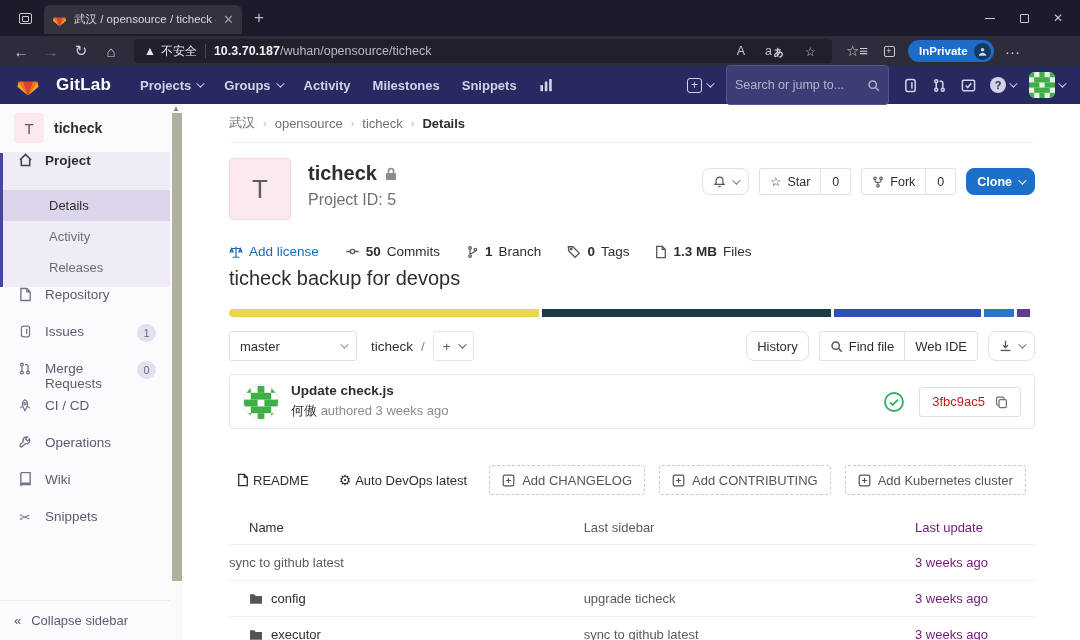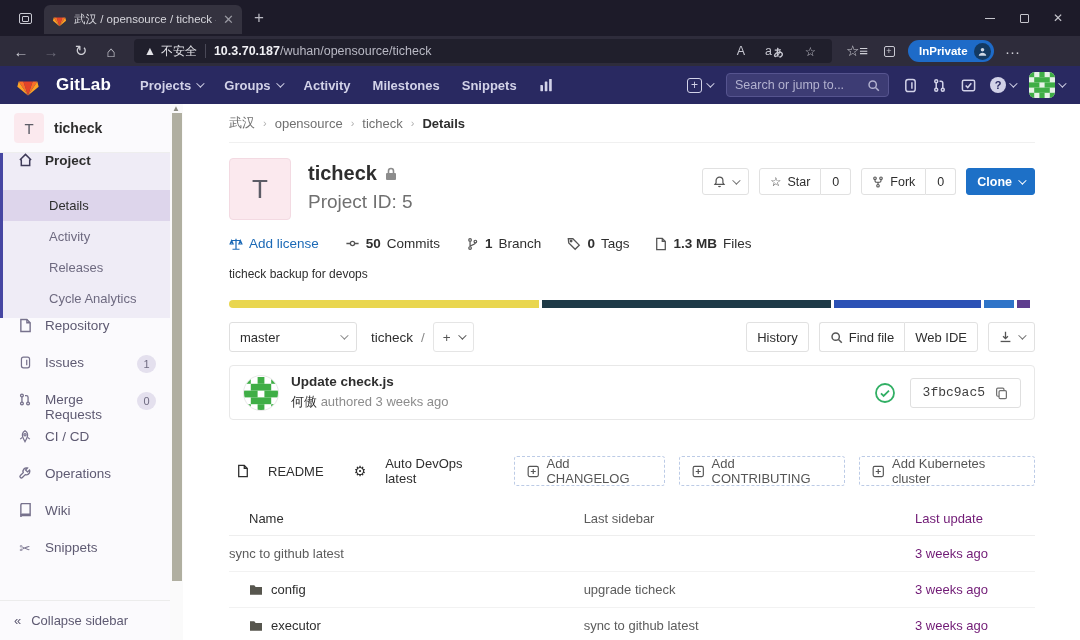--- a/index.html
+++ b/index.html
@@ -36,21 +36,21 @@
 
   
   .gl-navbar { height:38px; background:#292961; display:flex; align-items:center; padding:0 16px; gap:4px; }
   .gl-brand { display:flex; align-items:center; gap:16px; margin-right:16px; }
   .gl-brand-name { color:#fff; font-size:17px; font-weight:700; letter-spacing:.2px; }
   .gl-nav-item { color:#d2d2e8; font-size:13px; font-weight:700; padding:0 9px; display:flex; align-items:center; gap:5px; white-space:nowrap; }
   .chev { width:6px; height:6px; border-right:1.5px solid currentColor; border-bottom:1.5px solid currentColor; transform:rotate(45deg) translateY(-2px); display:inline-block; }
   .gl-right { margin-left:auto; display:flex; align-items:center; gap:14px; }
   .plus-btn { display:flex; align-items:center; gap:4px; color:#d2d2e8; }
   .plus-box { width:15px; height:15px; border:1.5px solid #d2d2e8; border-radius:3px; display:flex; align-items:center; justify-content:center; font-size:12px; line-height:1; }
-  .gl-search { width:163px; height:24px; background:#3d3c74; border:1px solid #56548f; border-radius:4px; display:flex; align-items:center; padding:0 8px; gap:6px; }
+  .gl-search { width:163px; height:40px; background:#3d3c74; border:1px solid #56548f; border-radius:4px; display:flex; align-items:center; padding:0 8px; gap:6px; }
   .gl-search input { flex:1; background:transparent; border:none; outline:none; color:#c3c2dd; font-size:12.5px; font-family:inherit; width:110px; }
   .gl-search input::placeholder { color:#b3b2d0; }
   .gl-icon { color:#d2d2e8; display:flex; align-items:center; gap:3px; }
   .help-circle { width:16px; height:16px; border-radius:50%; background:#d2d2e8; color:#292961; font-size:11px; font-weight:700; display:flex; align-items:center; justify-content:center; }
   .nav-avatar { width:26px; height:26px; border-radius:6px; background:#e6f2e6; overflow:hidden; display:flex; }
 
   
   .page { display:flex; height:536px; background:#fff; }
 
   
@@ -77,38 +77,38 @@
   .content { flex:1; padding:10px 45px 0 46px; overflow:hidden; }
   .breadcrumb { display:flex; align-items:center; gap:8px; font-size:13px; color:#707070; padding-bottom:10px; border-bottom:1px solid #f0f0f0; }
   .breadcrumb .sep { color:#b0b0b0; font-size:11px; }
   .breadcrumb .current { color:#2e2e2e; font-weight:700; }
 
   .proj-header { display:flex; align-items:flex-start; margin-top:15px; }
   .proj-avatar { width:62px; height:62px; border-radius:4px; background:#fbe9ee; border:1px solid #f3dae2; color:#5c5c66; font-size:26px; display:flex; align-items:center; justify-content:center; }
   .proj-head-text { margin-left:17px; }
   .proj-title-row { display:flex; align-items:center; gap:8px; margin-top:4px; }
   .proj-title { font-size:20px; font-weight:700; color:#2e2e2e; }
-  .proj-id { font-size:19px; color:#707070; margin-top:6px; }
+  .proj-id { font-size:16px; color:#707070; margin-top:6px; }
   .proj-actions { margin-left:auto; display:flex; align-items:center; gap:10px; margin-top:10px; }
-  .btn { display:inline-flex; align-items:center; gap:6px; height:27px; padding:0 10px; border:1px solid #e1e1e1; border-radius:3px; background:#fff; color:#2e2e2e; font-size:12.5px; white-space:nowrap; }
+  .btn { display:inline-flex; align-items:center; gap:6px; height:27px; padding:0 10px; border:1px solid #e1e1e1; border-radius:8px; background:#fff; color:#2e2e2e; font-size:12.5px; white-space:nowrap; }
   .btn .chev { color:#707070; }
   .count-group { display:inline-flex; }
   .count-group .btn { border-radius:3px 0 0 3px; }
   .count-cell { height:27px; display:flex; align-items:center; padding:0 11px; border:1px solid #e1e1e1; border-left:none; border-radius:0 3px 3px 0; font-size:12.5px; color:#2e2e2e; }
   .btn-clone { background:#1d70c7; border-color:#1d70c7; color:#fff; font-weight:700; }
   .btn-clone .chev { color:#fff; }
 
-  .stats-row { display:flex; align-items:center; gap:26px; margin-top:16px; font-size:13.5px; color:#2e2e2e; }
+  .stats-row { display:flex; align-items:center; gap:26px; margin-top:24px; font-size:13.5px; color:#2e2e2e; }
   .stat { display:flex; align-items:center; gap:6px; }
   .stat b { font-weight:700; }
   .stat .ico { display:flex; color:#555; }
   .link-blue { color:#1b69b6; }
   .link-blue .ico { color:#1b69b6; }
 
-  .proj-desc { margin-top:16px; font-size:12px; color:#2e2e2e; }
+  .proj-desc { margin-top:8px; font-size:20px; color:#2e2e2e; }
 
   .lang-bar { margin-top:19px; height:8px; border-radius:4px; overflow:hidden; display:flex; }
   .lang-seg { height:100%; margin-right:3px; }
   .lang-seg:last-child { margin-right:0; }
 
   .tree-controls { margin-top:14px; display:flex; align-items:center; }
   .branch-select { width:128px; height:30px; border:1px solid #dfdfdf; border-radius:3px; background:#fff; display:flex; align-items:center; padding:0 10px; font-size:13px; color:#2e2e2e; }
   .branch-select .chev { margin-left:auto; color:#888; }
   .path-crumb { display:flex; align-items:center; gap:8px; margin-left:14px; font-size:13.5px; color:#2e2e2e; }
   .path-sep { color:#8a8a8a; }
@@ -120,24 +120,24 @@
   .btn-joined .btn-tree:last-child { border-radius:0 3px 3px 0; }
 
   .commit-box { margin-top:13px; border:1px solid #e8e8e8; border-radius:4px; background:#fff; display:flex; align-items:center; padding:8px 13px; }
   .commit-avatar { width:36px; height:36px; border-radius:50%; background:#fff; border:1px solid #e8e8e8; overflow:hidden; display:flex; flex-shrink:0; }
   .commit-text { margin-left:12px; }
   .commit-title { font-size:13.5px; font-weight:700; color:#2e2e2e; }
   .commit-meta { font-size:13px; color:#8c8c8c; margin-top:4px; }
   .commit-meta .author { color:#2e2e2e; }
   .commit-right { margin-left:auto; display:flex; align-items:center; gap:14px; }
   .sha-box { height:30px; border:1px solid #dfdfdf; border-radius:3px; display:flex; align-items:center; gap:10px; padding:0 12px; }
-  .sha { font-family:Liberation Mono, monospace; font-size:13px; color:#404040; }
+  .sha { font-family:Liberation Sans, sans-serif; font-size:13px; color:#b91c1c; }
 
   .quick-row { margin-top:36px; display:flex; align-items:center; gap:14px; }
-  .qbtn-plain { display:inline-flex; align-items:center; gap:19px; height:30px; padding:0 8px; font-size:13px; color:#2e2e2e; }
+  .qbtn-plain { display:inline-flex; align-items:center; gap:4px; height:30px; padding:0 8px; font-size:13px; color:#2e2e2e; }
   .qbtn-dashed { display:inline-flex; align-items:center; gap:7px; height:30px; padding:0 12px; font-size:13px; color:#555; border:1px dashed #bccbe6; border-radius:3px; background:#fff; }
 
   .file-table { margin-top:16px; width:100%; }
   .ft-head { display:flex; align-items:center; height:34px; border-bottom:1px solid #eee; font-size:13px; color:#5c5c5c; }
   .ft-row { display:flex; align-items:center; height:36px; border-bottom:1px solid #f2f2f2; font-size:13px; }
   .col-name { flex:0 0 44%; padding-left:20px; display:flex; align-items:center; gap:8px; color:#2e2e2e; }
   .col-commit { flex:1; color:#5c5c5c; }
   .col-update { flex:0 0 120px; text-align:left; color:#701a75; }
   .folder-ico { display:flex; flex-shrink:0; }
 
@@ -310,21 +310,20 @@
             <svg width="15" height="14" viewBox="0 0 16 15" fill="none" stroke="#3e3a58" stroke-width="1.6">
                 <path d="M2 7.5L8 1.5l6 6M3.5 7v6.5h9V7"></path>
               </svg>
           </span>
           <span>Project</span>
         </div>
         <ul class="sb-sub">
           <li class="active">Details</li>
           <li>Activity</li>
           <li>Releases</li>
-          <li>Cycle Analytics</li>
         </ul>
       </div>
 
       <div class="sb-item">
         <span class="sb-ico">
           <svg width="13" height="15" viewBox="0 0 14 16" fill="none" stroke="#76718c" stroke-width="1.5">
               <path d="M2 1.5h6.5L12 5v9.5H2z"></path>
               <path d="M8.5 1.5V5H12"></path>
             </svg>
         </span>

